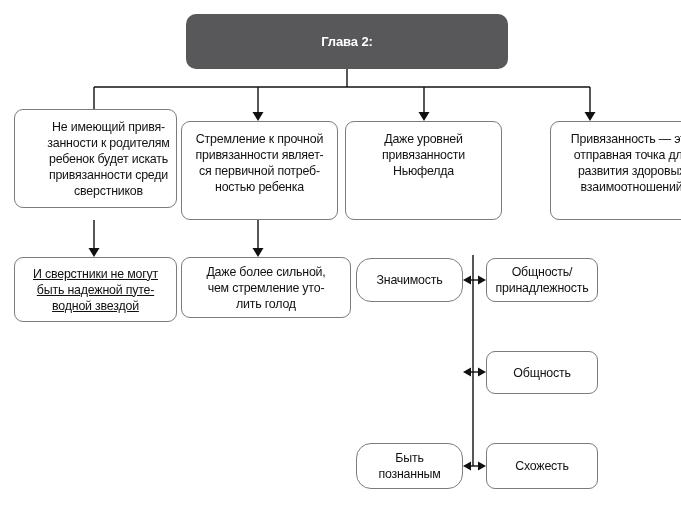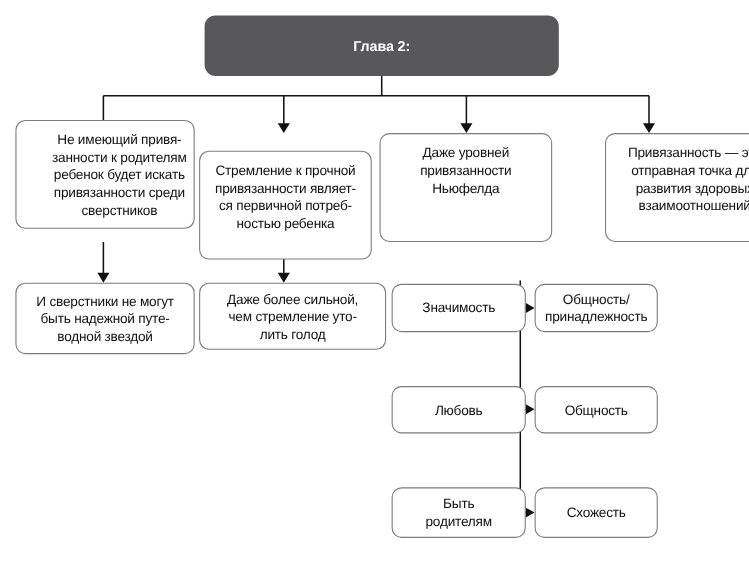--- a/index.html
+++ b/index.html
@@ -37,28 +37,28 @@
     color:#ffffff;
     display:flex;flex-direction:column;
     align-items:center;justify-content:center;
     font-weight:bold;
     font-size:13px;line-height:17px;
     letter-spacing:-0.1px;
     text-align:center;
   }
   
   .l1-1{left:14px; top:109px;width:163px;height:99px;padding-left:32px;}
-  .l1-2{left:181px;top:121px;width:157px;height:99px;margin-top:16px;}
+  .l1-2{left:181px;top:121px;width:157px;height:99px;}
   .l1-3{left:345px;top:121px;width:157px;height:99px;}
   .l1-4{left:502px;top:121px;width:163px;height:99px;margin-left:48px;}
   
-  .l2-1{left:14px; top:257px;width:163px;height:65px;}
+  .l2-1{left:14px; top:257px;width:163px;height:65px;text-decoration:underline;}
   .l2-2{left:181px;top:257px;width:170px;height:61px;}
   
-  .pL{left:356px;width:122px;}
+  .pL{left:356px;width:107px;border-radius:15px;}
   .pR{left:486px;width:112px;}
   .p1{top:258px;height:44px;}
   .p2{top:351px;height:43px;}
   .p3{top:443px;height:46px;}
 </style>
 </head>
 <body>
 
 <div class="canvas">
 
@@ -129,20 +129,19 @@
 быть надежной путе-
 водной звездой</div>
   <div class="box mid-align l2-2">Даже более сильной,
 чем стремление уто-
 лить голод</div>
 
   <div class="box mid-align pL p1">Значимость</div>
   <div class="box mid-align pR p1">Общность/
 принадлежность</div>
 
-  <div class="box mid-align pL p2">Любовь</div>
   <div class="box mid-align pR p2">Общность</div>
 
   <div class="box mid-align pL p3">Быть
-родителям</div>
+познанным</div>
   <div class="box mid-align pR p3">Схожесть</div>
 
 </div>
 
 </body></html>

